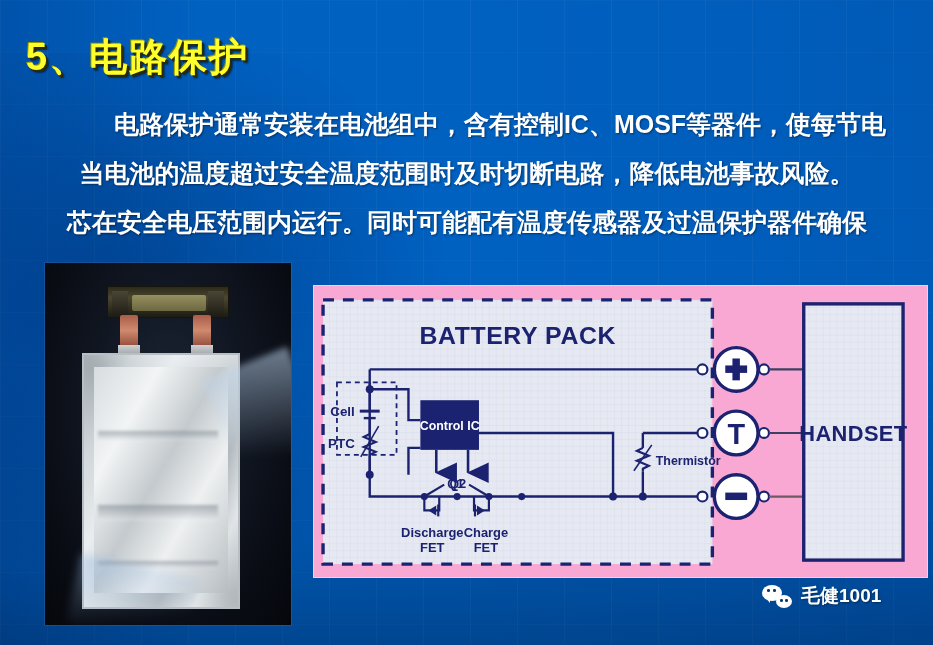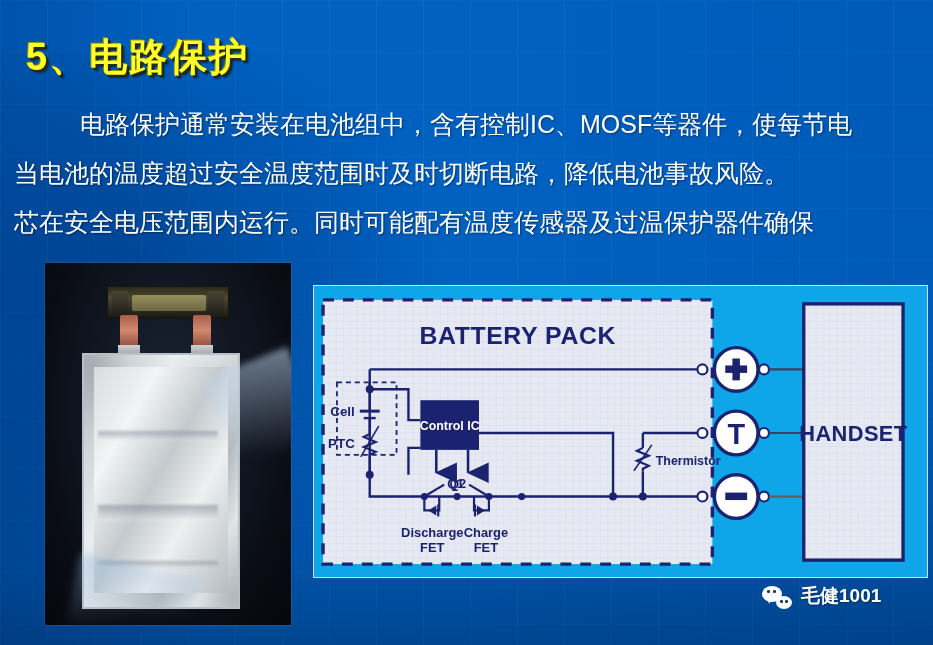--- a/index.html
+++ b/index.html
@@ -56,24 +56,25 @@
       -1px -1px 0 #9a9a00;
     white-space:nowrap;
   }
 
   
   #paragraph {
     position:absolute; left:14px; top:100px;
     width:906px;
     color:#ffffff;
     font-size:25px;
-    font-weight:normal;
+    font-weight:bold;
     line-height:49px;
     letter-spacing:0px;
     text-shadow:1px 1px 2px rgba(0,0,0,0.45);
+    text-align:center;
   }
   #paragraph .ln { display:block; white-space:nowrap; }
   #paragraph .ln.first { text-indent:66px; }
 
   
   #battery-photo {
     position:absolute; left:45px; top:263px;
     width:246px; height:362px;
     background:
       radial-gradient(ellipse at 50% 40%, #1b2535 0%, #0a0d15 72%, #05070c 100%);
@@ -135,29 +136,29 @@
     position:absolute; left:28px; bottom:-10px; width:120px; height:70px;
     background:linear-gradient(160deg, rgba(150,185,225,0.45), rgba(150,185,225,0) 70%);
     transform:rotate(12deg);
     filter:blur(4px);
   }
 
   
   #diagram-panel {
     position:absolute; left:313px; top:285px;
     width:615px; height:293px;
-    background:#0ea5e9;
+    background:#f9a8d4;
     border:1px solid #d6dde6;
   }
   #diagram-svg { display:block; width:100%; height:100%; }
 
   
   #watermark {
     position:absolute; left:762px; top:583px;
-    display:flex; align-items:flex-end; gap:9px;
+    display:flex; align-items:center; gap:9px;
   }
   #wechat-icon { width:30px; height:24px; position:relative; flex:0 0 auto; }
   #wechat-icon .b1, #wechat-icon .b2 {
     position:absolute; background:#ffffff; border-radius:50%;
   }
   #wechat-icon .b1 { left:0; top:1px; width:20px; height:16px; }
   #wechat-icon .b2 { right:0; bottom:0px; width:16px; height:13px; }
   #wechat-icon .d { position:absolute; width:2.6px; height:2.6px; background:#0a3a66; border-radius:50%; }
   #wechat-icon .d1 { left:5px;  top:5px; }
   #wechat-icon .d2 { left:11px; top:5px; }

